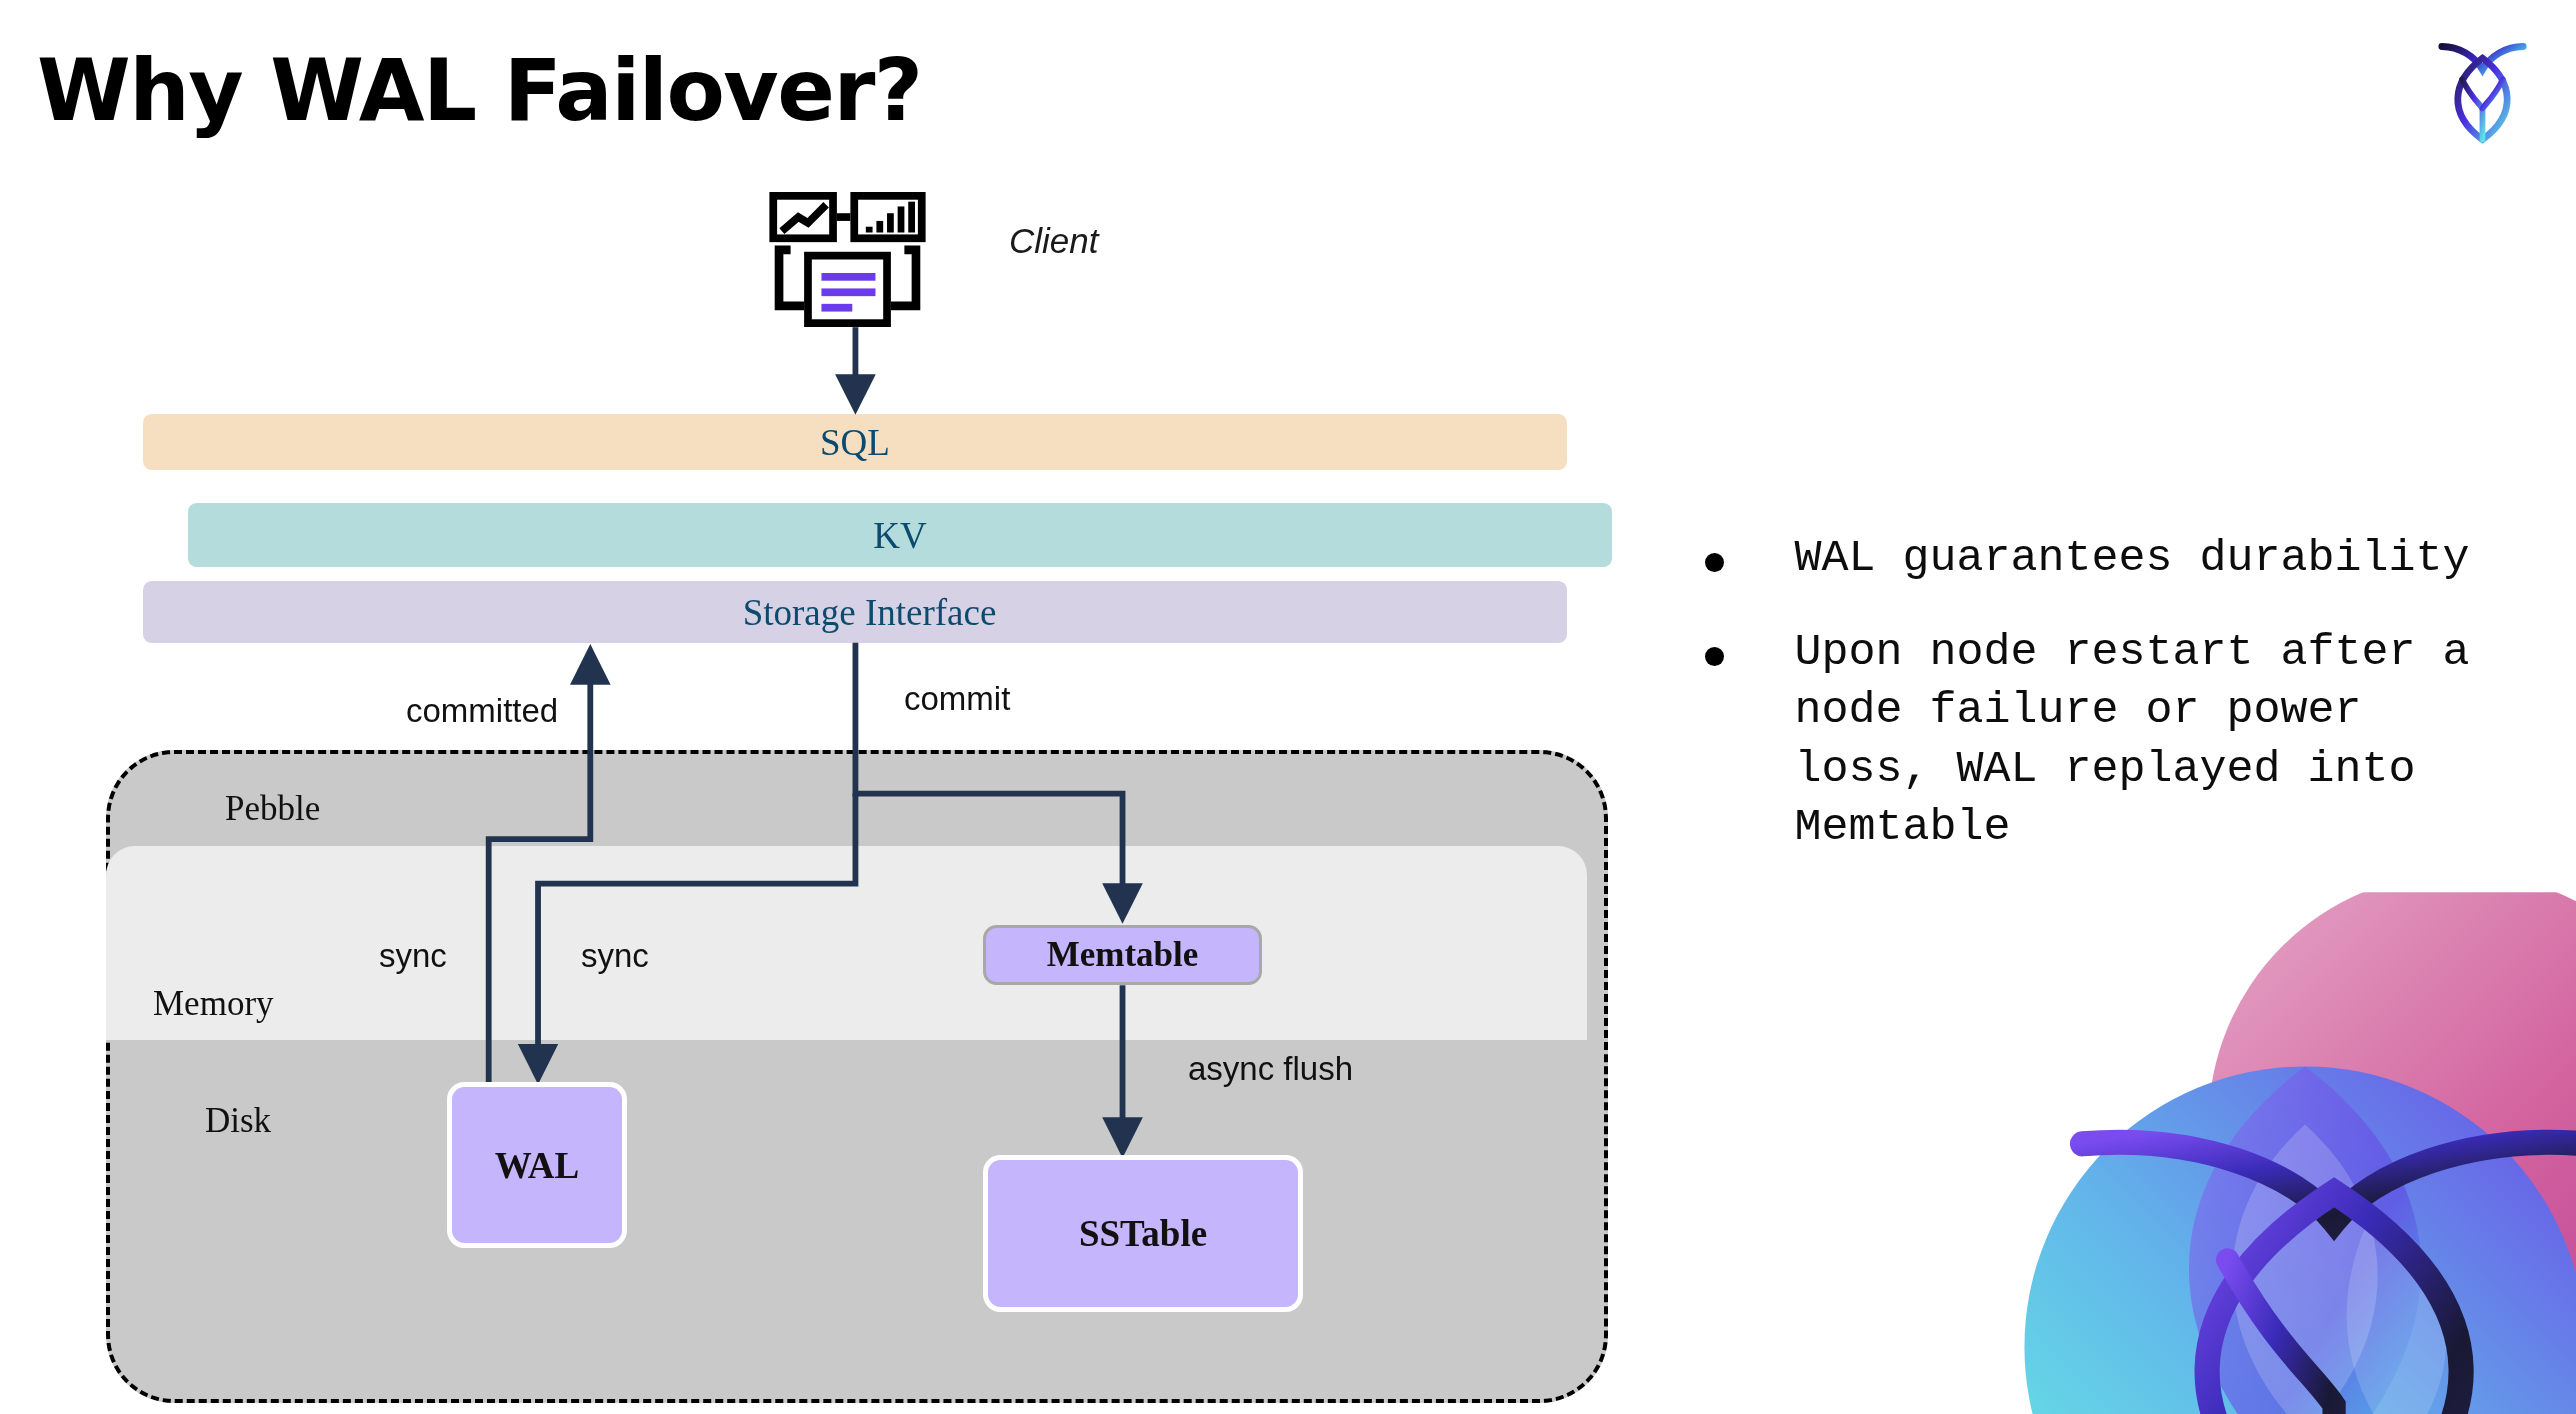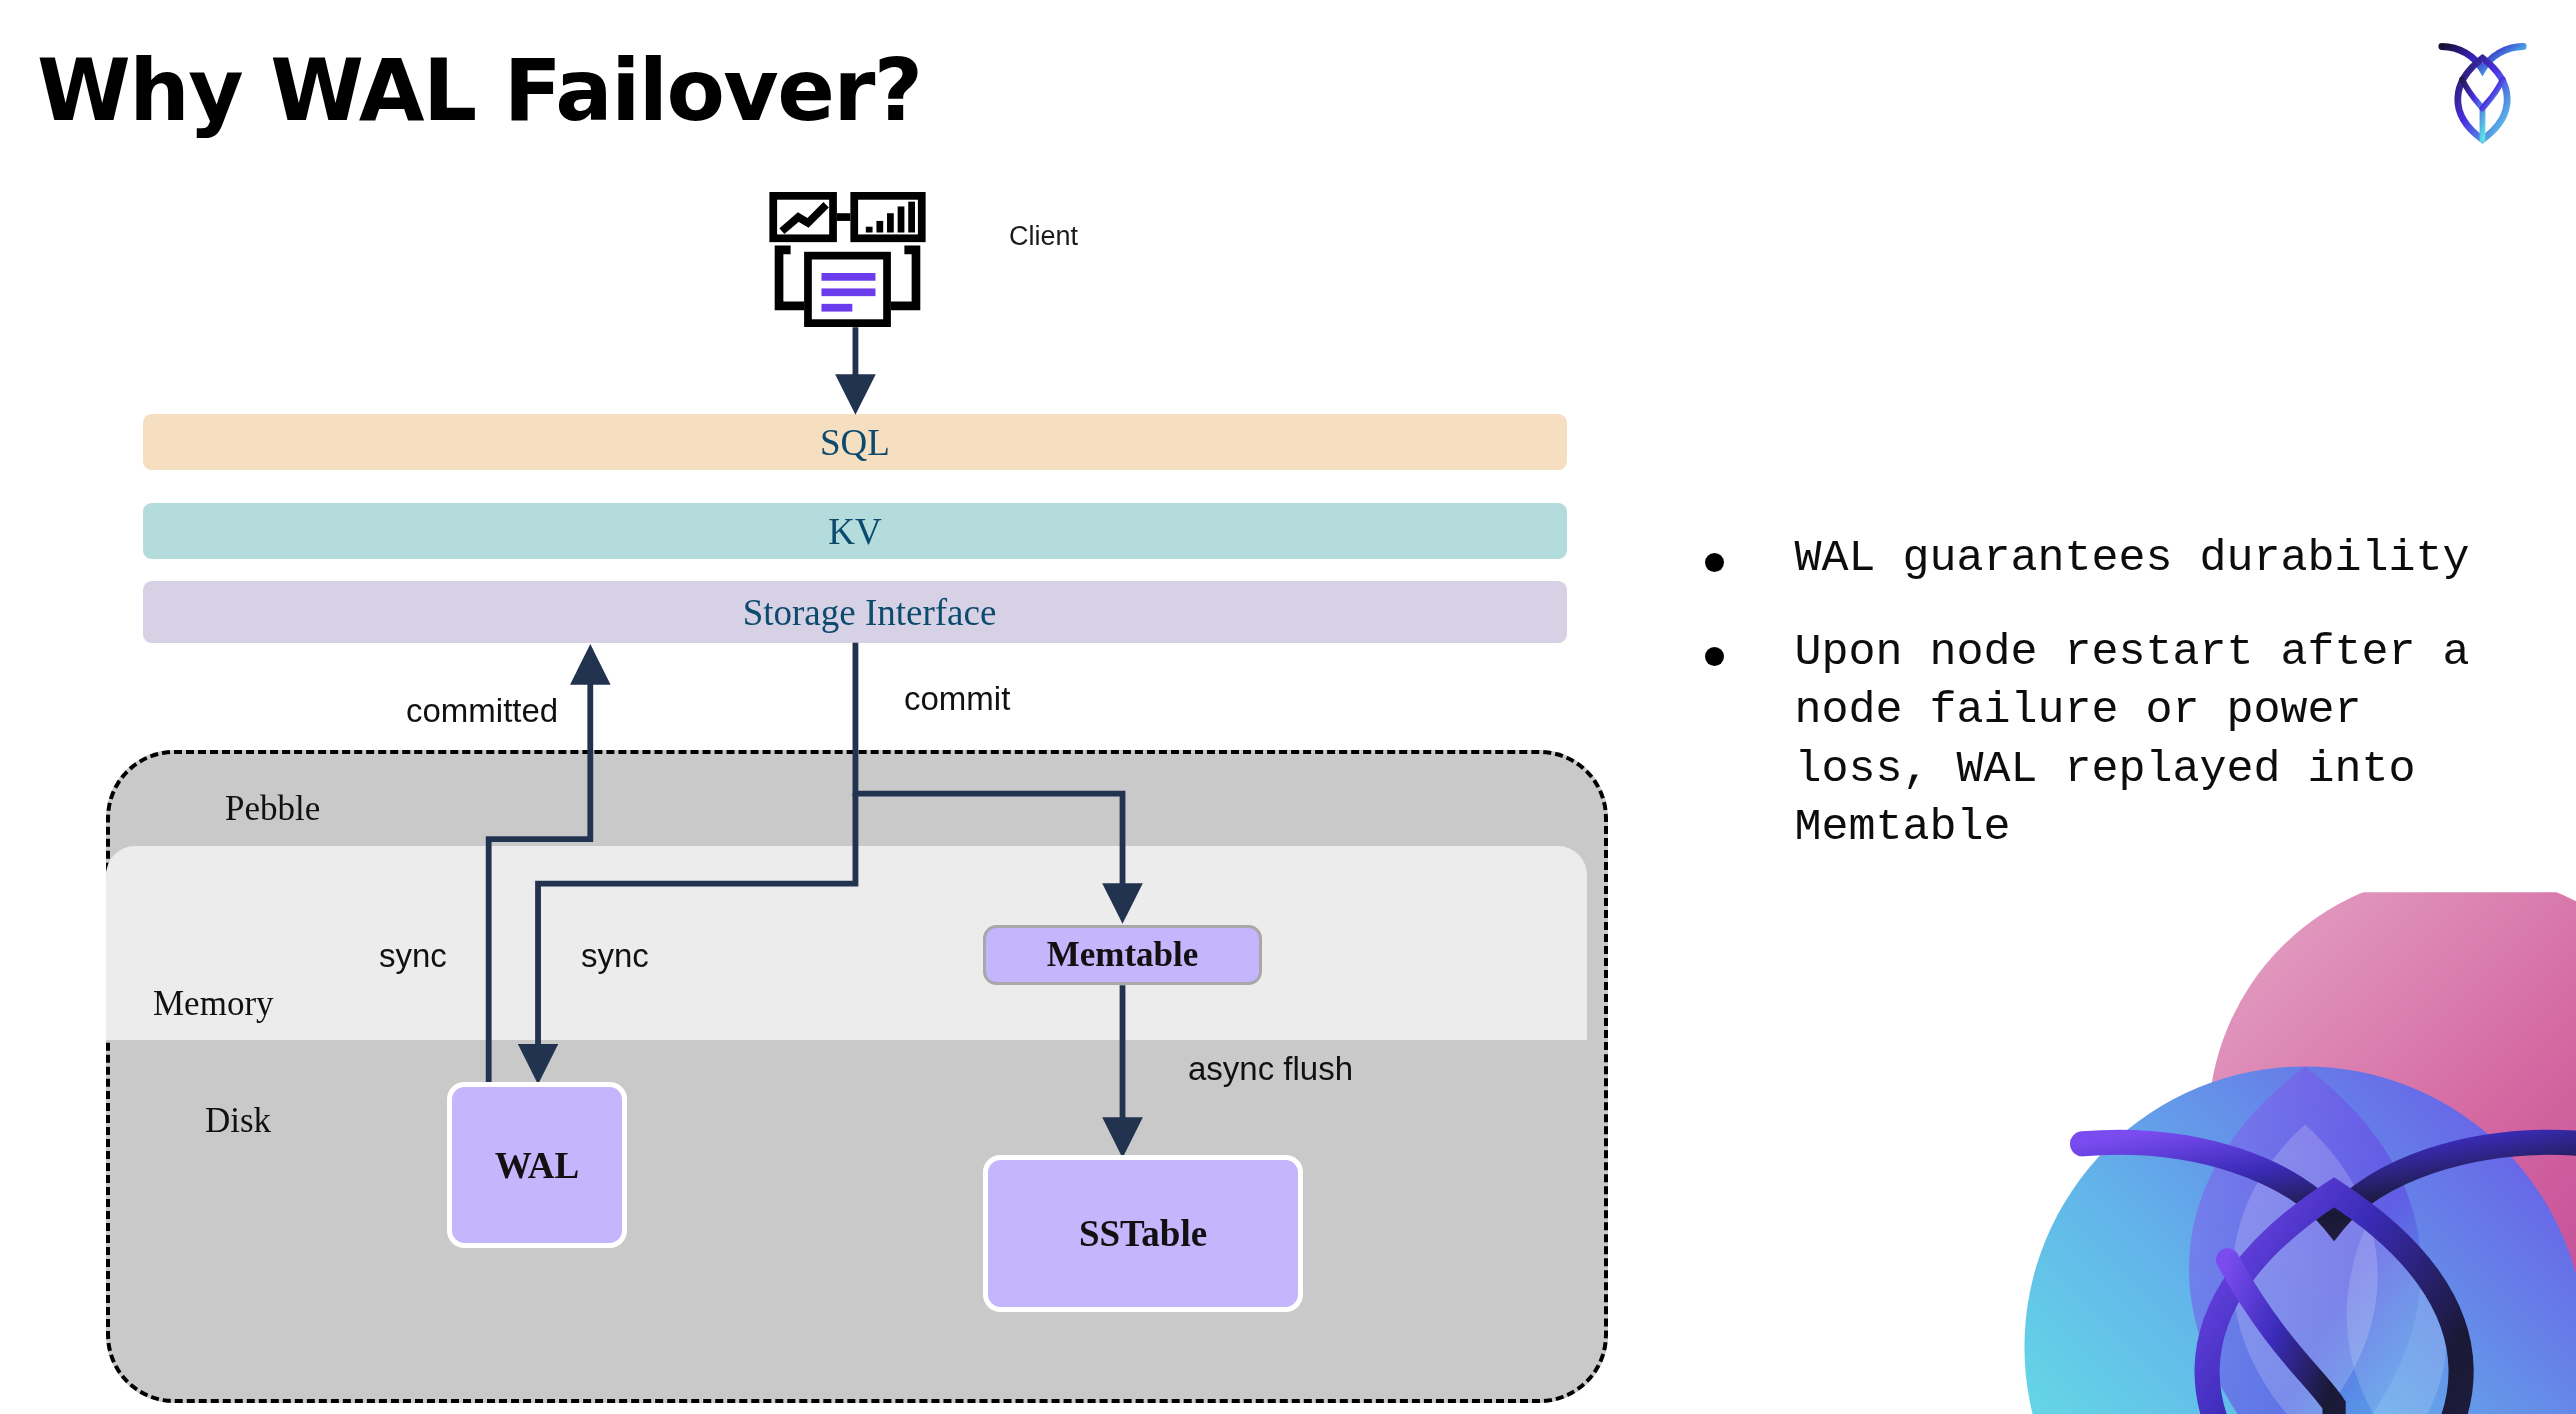--- a/index.html
+++ b/index.html
@@ -25,28 +25,28 @@
   
   #decor { position: absolute; right: 0; bottom: 0; width: 658px; height: 523px; pointer-events: none; }
 
   
   .layer-bar {
     position: absolute; left: 143px; width: 1424px; border-radius: 8.7px;
     font-family: "Liberation Serif", serif; font-size: 37px; color: #0c4a6e;
     display: flex; align-items: center; justify-content: center;
   }
   #bar-sql     { top: 414px; height: 56px; background: #F5DFC0; }
-  #bar-kv      { top: 503px; height: 56px; background: #B5DCDC; }
+  #bar-kv      { top: 503px; height: 64px; background: #B5DCDC; margin-left: 45px; }
   #bar-storage { top: 581px; height: 62px; background: #D6D1E4; padding-left: 29px; }
 
   
   #client-icon { position: absolute; left: 769px; top: 192px; width: 157px; height: 135px; }
   #client-label {
     position: absolute; left: 1009px; top: 221px;
-    font-size: 27px; color: #1a1a1a; font-family: "Liberation Sans", sans-serif;
+    font-size: 35px; color: #1a1a1a; font-family: "Liberation Sans", sans-serif; font-style: italic;
   }
 
   
   #pebble {
     position: absolute; left: 106px; top: 750px; width: 1502px; height: 653px;
     background: #C9C9C9; border: 4.8px dashed #000; border-radius: 68px;
   }
   #memory-region {
     position: absolute; left: 106px; top: 846px; width: 1481px; height: 194px;
     background: #ECECEC; border-radius: 29px 29px 0 0;

